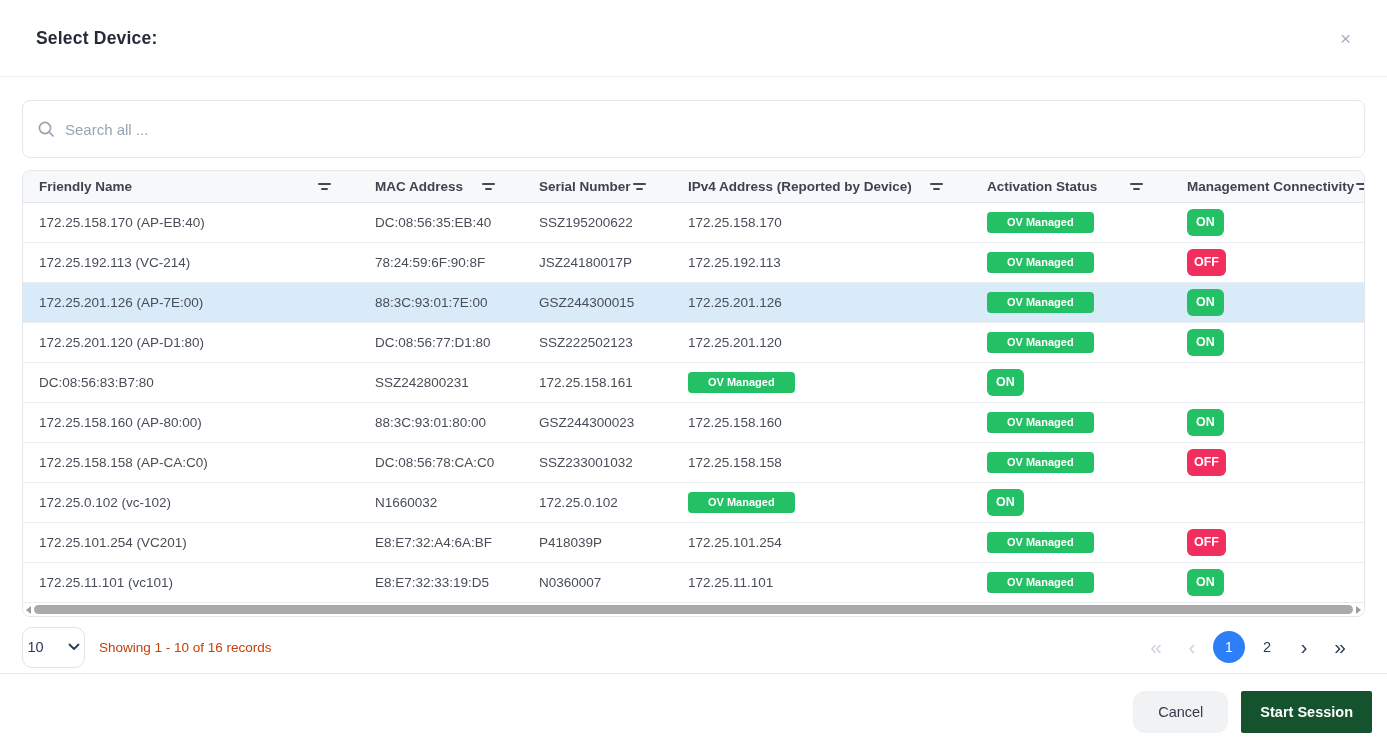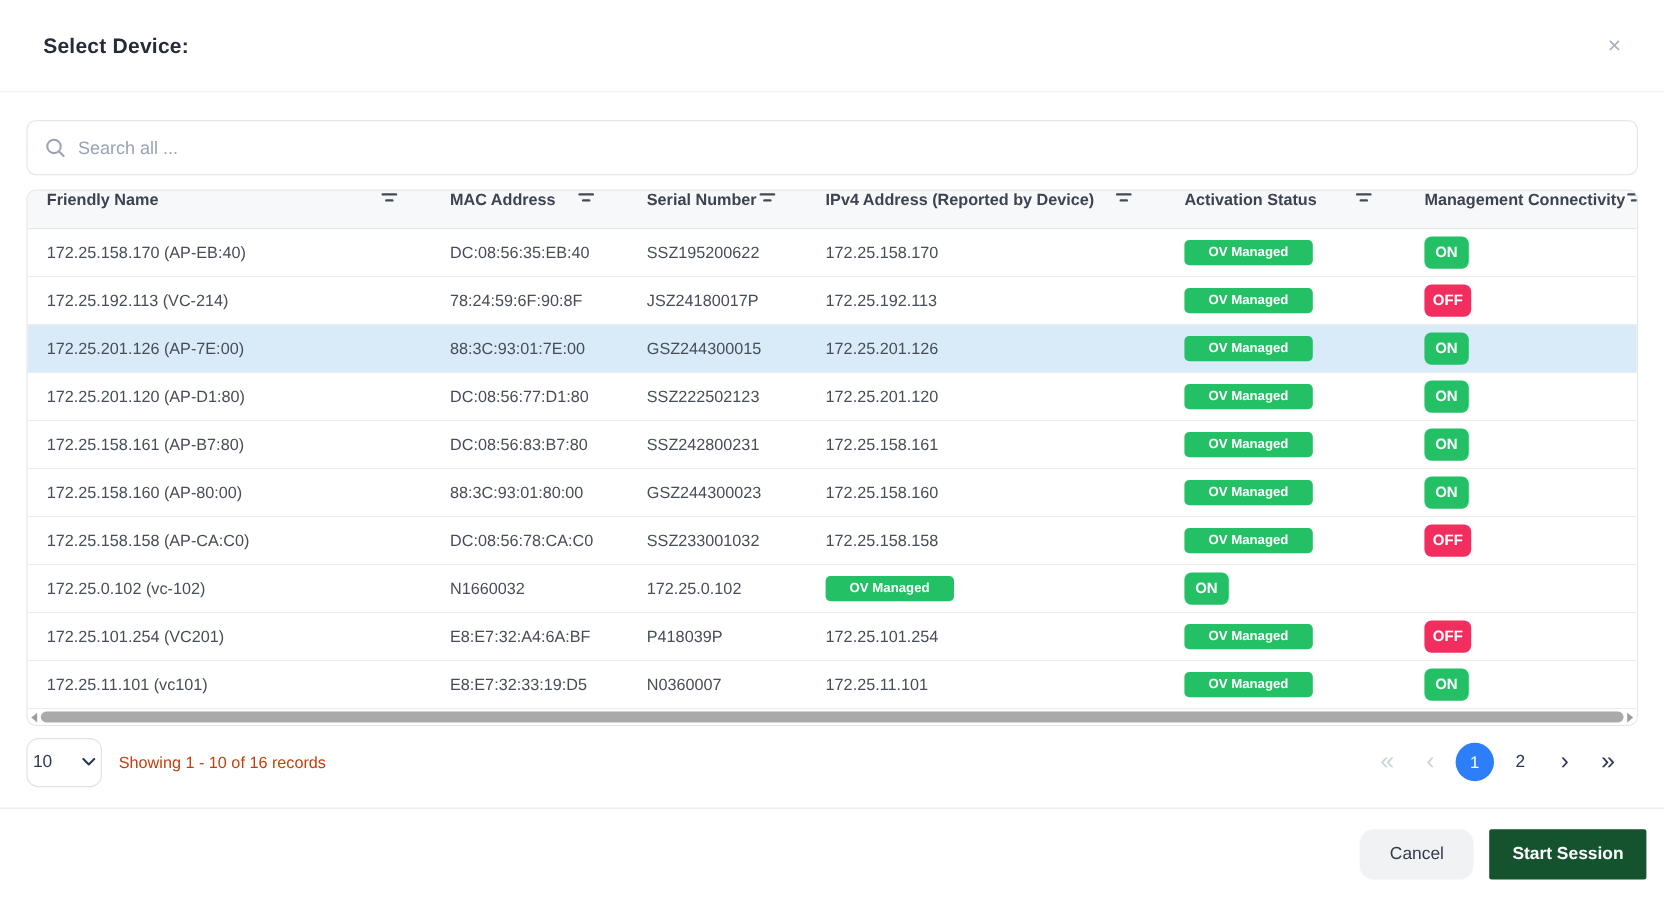--- a/index.html
+++ b/index.html
@@ -7,33 +7,33 @@
   .page { position:relative; width:1387px; height:750px; overflow:hidden; background:#fff; }
 
   
   .modal-header { height:77px; border-bottom:1px solid #eef0f3; display:flex; align-items:center; justify-content:space-between; padding:0 28px 0 36px; }
   .modal-title { font-size:17.5px; font-weight:700; color:#252c38; letter-spacing:.2px; }
   .close-btn { font-size:19px; color:#a7b0bf; cursor:pointer; line-height:1; padding:4px 8px; }
 
   
   .content { padding:23px 22px 0 22px; }
 
-  .search-box { height:46px; border:1px solid #e4e7ec; border-radius:8px; display:flex; align-items:center; padding:0 14px; background:#fff; }
+  .search-box { height:58px; border:1px solid #e4e7ec; border-radius:8px; display:flex; align-items:center; padding:0 14px; background:#fff; }
   .search-box svg { flex:0 0 auto; }
   .search-input { border:none; outline:none; flex:1; margin-left:10px; font-size:15px; color:#3c4452; font-family:inherit; background:transparent; }
   .search-input::placeholder { color:#9aa3b2; }
 
   
   .annotation { position:absolute; z-index:20; pointer-events:none; }
 
   
   .table-wrap { margin-top:12px; border:1px solid #e3e6ea; border-radius:8px; overflow:hidden; background:#fff; }
   .thead-row, .trow { display:grid; grid-template-columns:336px 164px 149px 299px 200px 1fr; }
   .thead-row { background:#f7f8fa; border-bottom:1px solid #e3e6ea; height:32px; }
-  .th { display:flex; align-items:flex-start; justify-content:space-between; padding:0 26px 0 16px; font-size:13.5px; font-weight:700; color:#3d4450; white-space:nowrap; overflow:hidden; }
+  .th { display:flex; align-items:center; justify-content:space-between; padding:0 26px 0 16px; font-size:13.5px; font-weight:700; color:#3d4450; white-space:nowrap; overflow:hidden; }
   .th:last-child { padding-right:8px; }
   .filter-icon { display:inline-flex; flex-direction:column; align-items:center; gap:3px; cursor:pointer; padding:2px; }
   .filter-icon i { display:block; height:2px; background:#434a56; border-radius:1px; }
   .filter-icon i.b1 { width:13px; }
   .filter-icon i.b2 { width:7px; }
 
   .trow { height:40px; border-bottom:1px solid #eaedf0; background:#fff; cursor:pointer; }
   .trow:last-child { border-bottom:1px solid #eaedf0; }
   .trow.selected { background:#d9eaf9; }
   .tcell { display:flex; align-items:center; padding:0 10px 0 16px; font-size:13.5px; color:#474e58; white-space:nowrap; overflow:hidden; }
@@ -177,21 +177,20 @@
             <div class="tcell">SSZ222502123</div>
             <div class="tcell">172.25.201.120</div>
             <div class="tcell">
               <span class="badge badge-managed">OV Managed</span>
             </div>
             <div class="tcell">
               <span class="badge badge-on">ON</span>
             </div>
           </div>
           <div class="trow">
-            <div class="tcell">172.25.158.161 (AP-B7:80)</div>
             <div class="tcell">DC:08:56:83:B7:80</div>
             <div class="tcell">SSZ242800231</div>
             <div class="tcell">172.25.158.161</div>
             <div class="tcell">
               <span class="badge badge-managed">OV Managed</span>
             </div>
             <div class="tcell">
               <span class="badge badge-on">ON</span>
             </div>
           </div>

